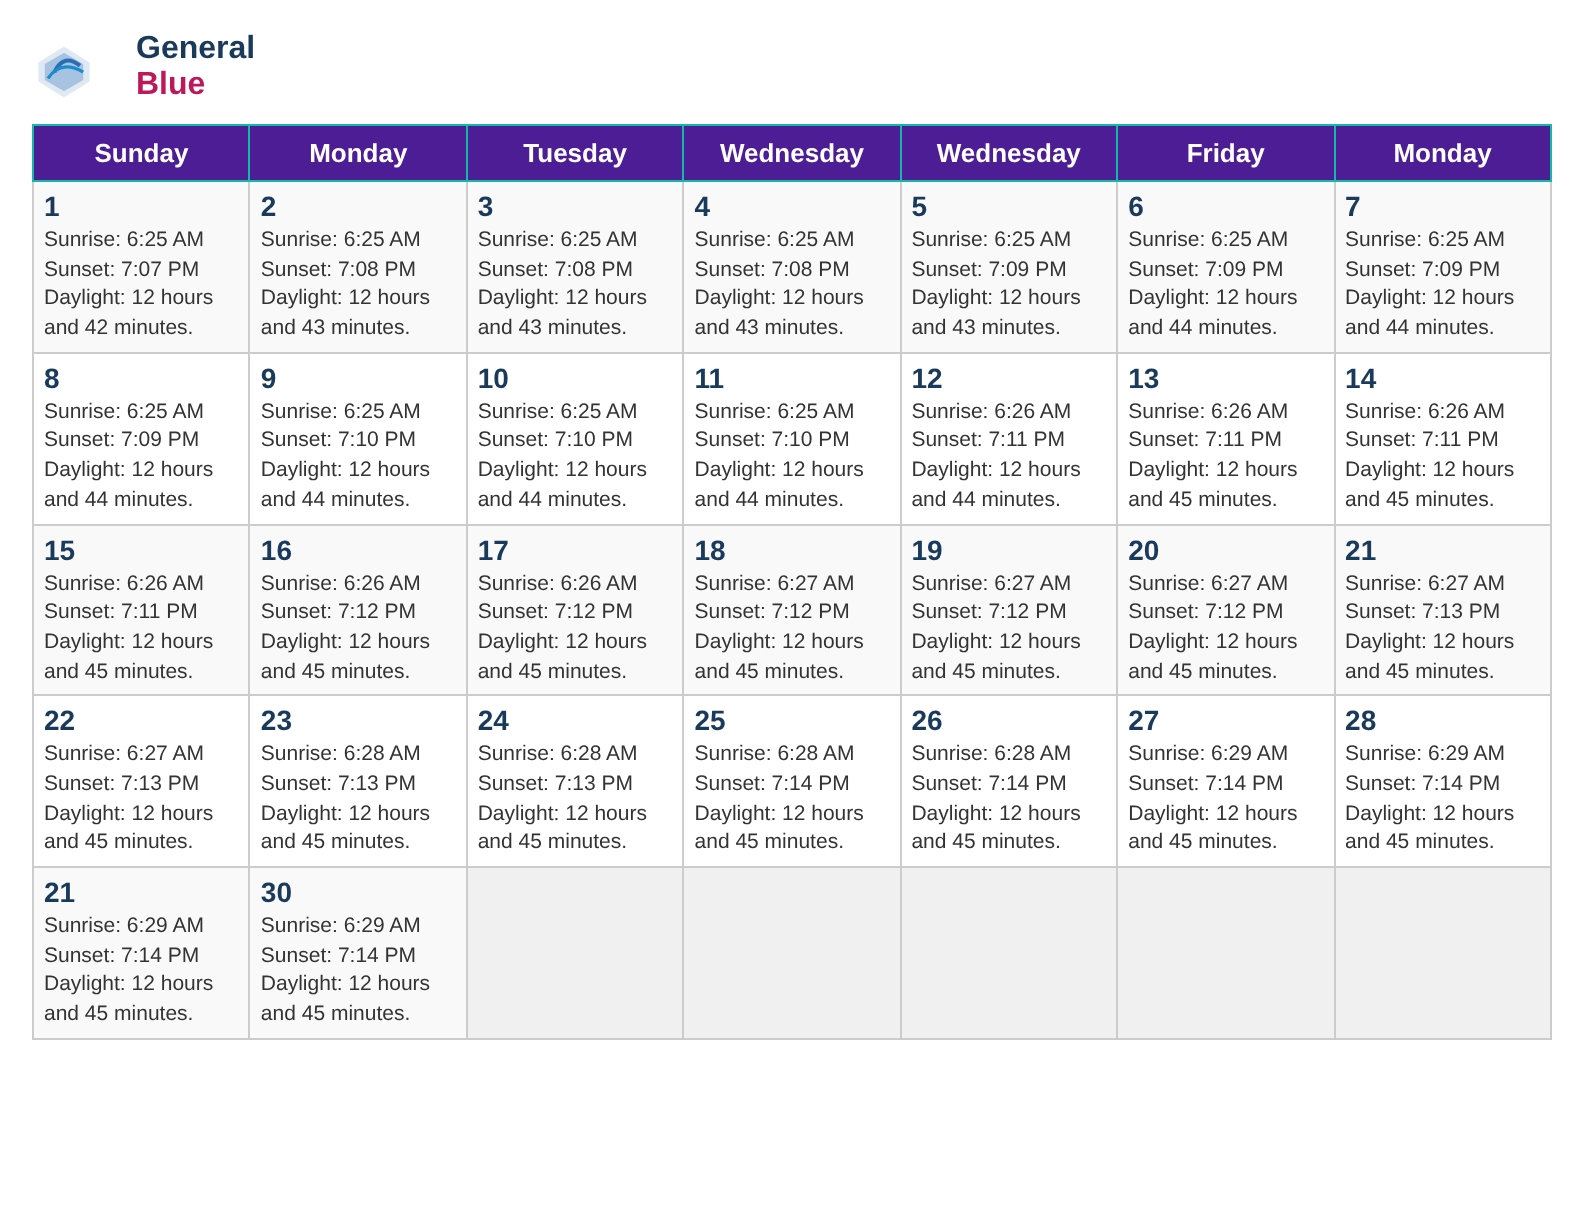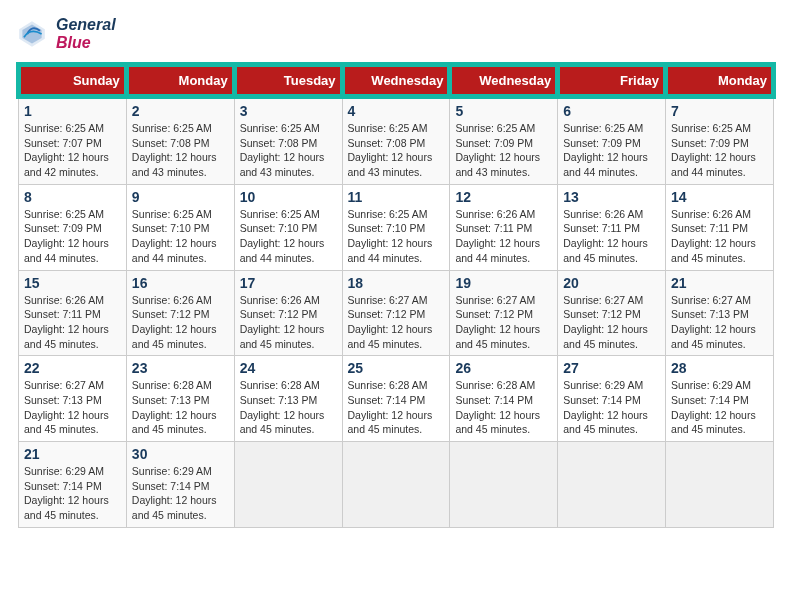--- a/index.html
+++ b/index.html
@@ -11,23 +11,22 @@
       padding: 16px;
     }
     .header-row {
       display: flex;
       justify-content: space-between;
       align-items: flex-start;
       margin-bottom: 10px;
     }
     .logo {
       display: flex;
-      align-items: center;
-      gap: 8px;
-      font-style: italic;
+      align-items: flex-end;
+      gap: 20px;
     }
     .logo-icon {
       width: 32px;
       height: 32px;
     }
     .title-block {
       text-align: right;
     }
     .calendar-title {
       font-size: 36px;
@@ -37,27 +36,27 @@
     .calendar-subtitle {
       font-size: 14px;
       color: #444;
     }
     table {
       width: 100%;
       border-collapse: collapse;
       font-size: 11px;
     }
     thead tr th {
-      background: #b91c1c;
+      background: #4c1d95;
       color: #fff;
       padding: 6px 4px;
-      text-align: right;
+      text-align: center;
       font-size: 13px;
       font-weight: bold;
-      border: 5px solid #14b8a6;
+      border: 1px solid #14b8a6;
     }
     tbody tr td {
       border: 1px solid #ccc;
       vertical-align: top;
       padding: 4px 5px;
       height: 80px;
       background: #fff;
       width: calc(100% / 7);
     }
     tbody tr:nth-child(odd) td {

